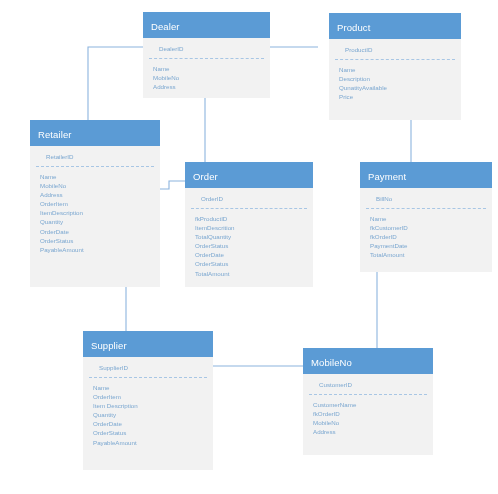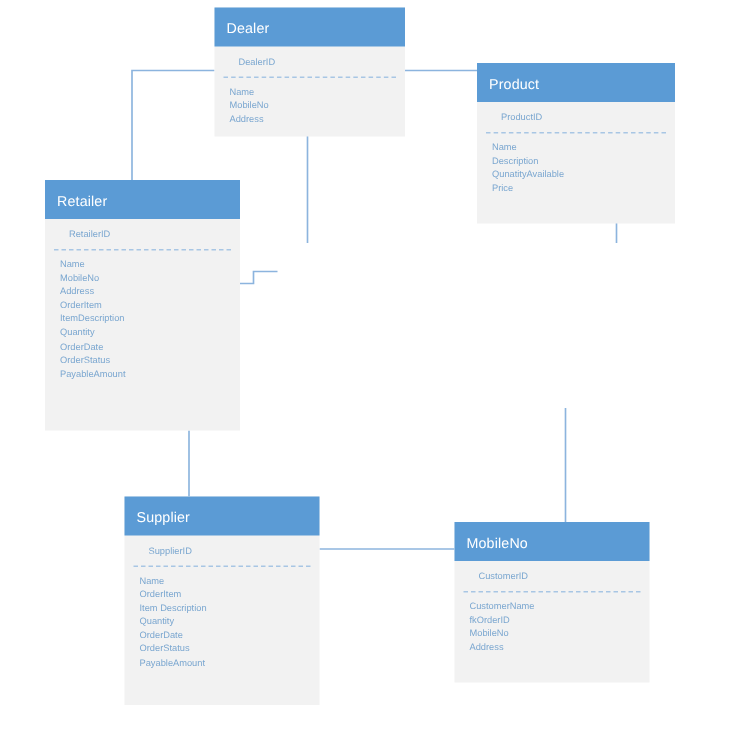--- a/index.html
+++ b/index.html
@@ -73,31 +73,31 @@
       <path d="M143,47 L88,47 L88,121"></path>
       <path d="M205,90 L205,162"></path>
       <path d="M153,189 L169,189 L169,181 L185,181"></path>
       <path d="M411,120 L411,162"></path>
       <path d="M126,287 L126,331"></path>
       <path d="M377,272 L377,348"></path>
       <path d="M213,366 L303,366"></path>
     </g>
   </svg>
 
-  <div class="entity" style="left:143px; top:5px; width:127px; height:86px;">
+  <div class="entity" style="left:143px; top:12px; width:127px; height:86px;">
     <div class="entity-header">Dealer</div>
     <div class="entity-key">DealerID</div>
     <ul class="entity-fields">
       <li>Name</li>
       <li>MobileNo</li>
       <li>Address</li>
     </ul>
   </div>
 
-  <div class="entity" style="left:318px; top:13px; width:132px; height:107px;margin-top:29px;">
+  <div class="entity" style="left:329px; top:13px; width:132px; height:107px;">
     <div class="entity-header">Product</div>
     <div class="entity-key">ProductID</div>
     <ul class="entity-fields">
       <li>Name</li>
       <li>Description</li>
       <li>QunatityAvailable</li>
       <li>Price</li>
     </ul>
   </div>
 
@@ -110,21 +110,45 @@
       <li>Address</li>
       <li>OrderItem</li>
       <li>ItemDescription</li>
       <li>Quantity</li>
       <li>OrderDate</li>
       <li>OrderStatus</li>
       <li>PayableAmount</li>
     </ul>
   </div>
 
+  <div class="entity" style="left:185px; top:162px; width:128px; height:125px;">
+    <div class="entity-header">Order</div>
+    <div class="entity-key">OrderID</div>
+    <ul class="entity-fields">
+      <li>fkProductID</li>
+      <li>ItemDescrition</li>
+      <li>TotalQuantity</li>
+      <li>OrderStatus</li>
+      <li>OrderDate</li>
+      <li>OrderStatus</li>
+      <li>TotalAmount</li>
+    </ul>
+  </div>
 
+  <div class="entity" style="left:360px; top:162px; width:132px; height:110px;">
+    <div class="entity-header">Payment</div>
+    <div class="entity-key">BillNo</div>
+    <ul class="entity-fields">
+      <li>Name</li>
+      <li>fkCustomerID</li>
+      <li>fkOrderID</li>
+      <li>PaymentDate</li>
+      <li>TotalAmount</li>
+    </ul>
+  </div>
 
   <div class="entity" style="left:83px; top:331px; width:130px; height:139px;">
     <div class="entity-header">Supplier</div>
     <div class="entity-key">SupplierID</div>
     <ul class="entity-fields">
       <li>Name</li>
       <li>OrderItem</li>
       <li>Item Description</li>
       <li>Quantity</li>
       <li>OrderDate</li>

